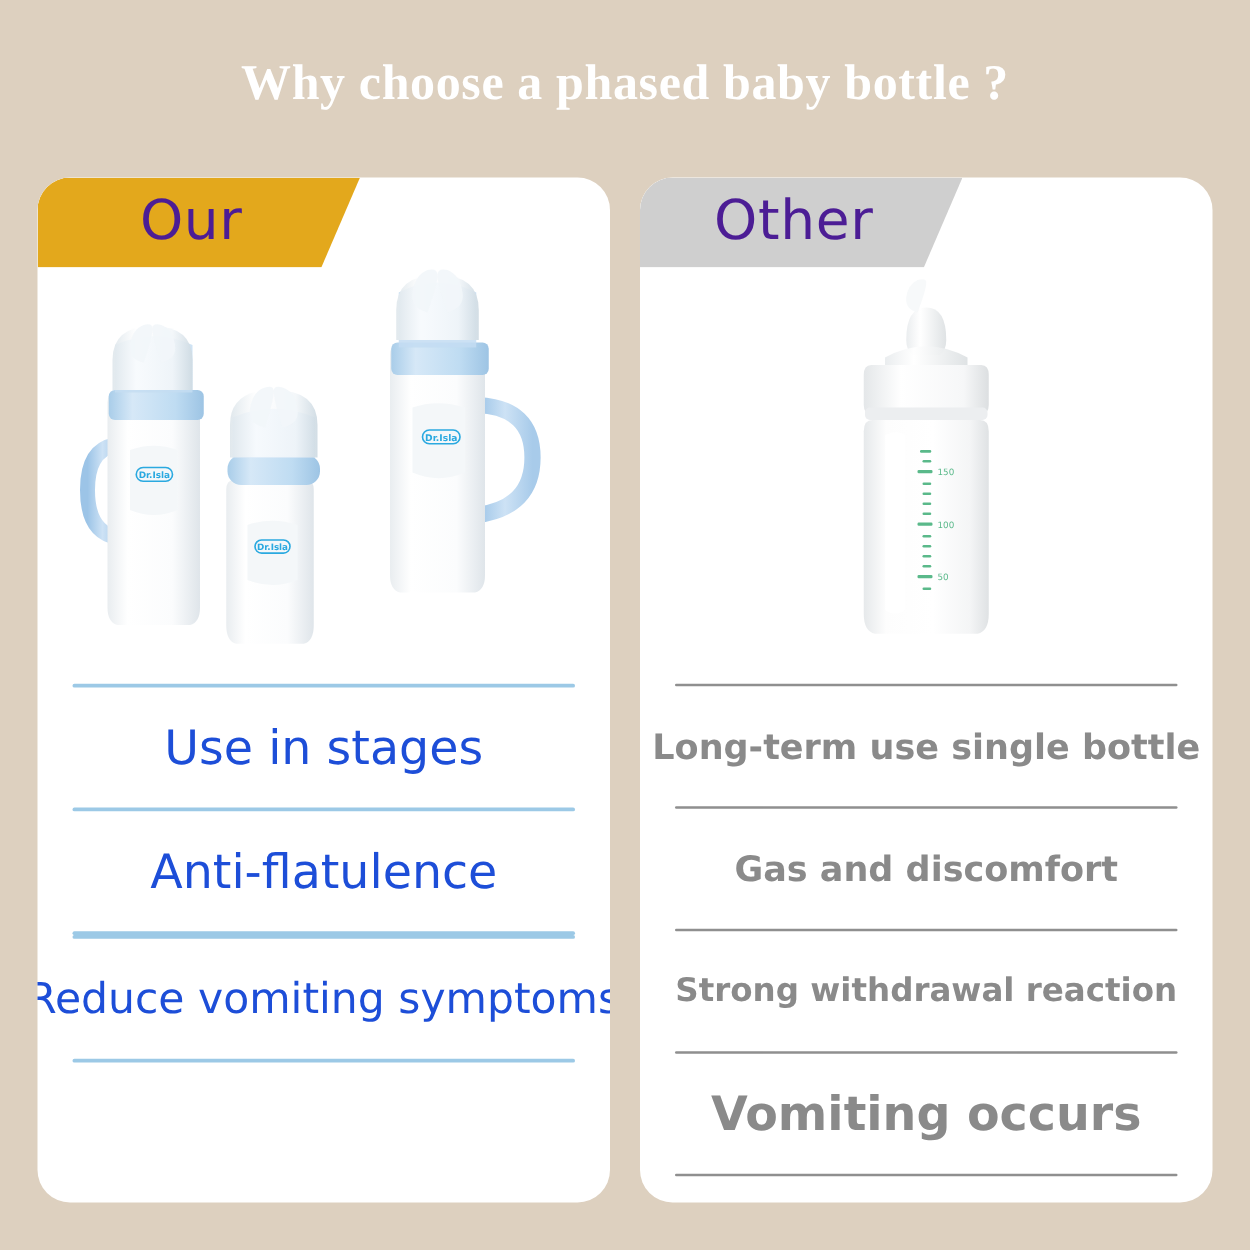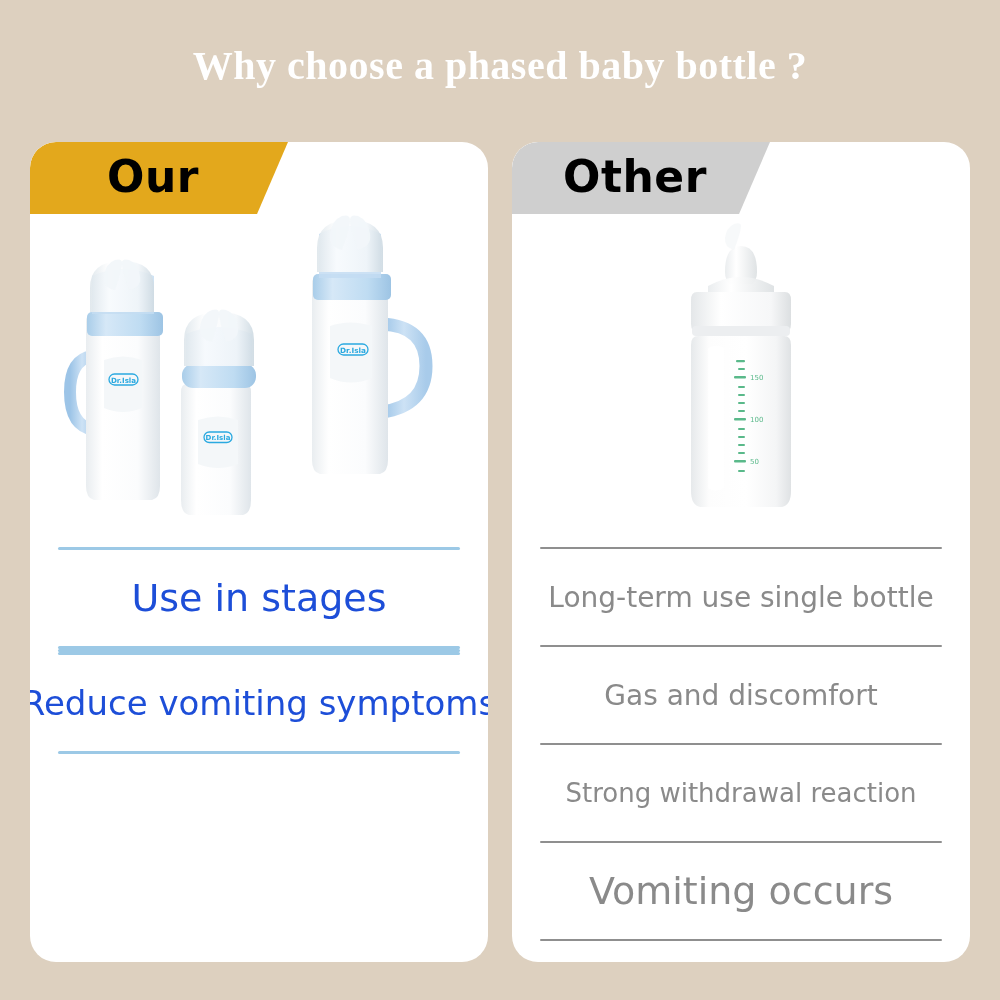--- a/index.html
+++ b/index.html
@@ -38,23 +38,23 @@
 
   
   .banner{
     position:absolute;
     top:0; left:0;
     width:258px;
     height:72px;
     display:flex;
     align-items:center;
     justify-content:center;
-    color:#000000;
+    color:#4c1d95;
     font-size:44px;
-    font-weight:700;
+    font-weight:400;
     letter-spacing:0.5px;
     font-family:"DejaVu Sans", sans-serif;
     border-top-left-radius:26px;
     -webkit-clip-path: polygon(0 0, 100% 0, 88% 100%, 0 100%);
     clip-path: polygon(0 0, 100% 0, 88% 100%, 0 100%);
   }
   .banner.gold { background:#e3a81c; }
   .banner.grey { background:#cfcfcf; }
   .banner span{ transform:translateX(-6px) translateY(-2px); }
 
@@ -80,21 +80,21 @@
   .item{
     display:flex;
     align-items:center;
     justify-content:center;
     text-align:center;
     font-family:"DejaVu Sans", sans-serif;
     font-weight:400;
     white-space:nowrap;
   }
   .item.blue{ color:#1d4ed8; }
-  .item.grey{ color:#8a8a8a; }
+  .item.grey{ color:#8a8a8a;font-weight:bold; }
 
   
   .l0{ height:96px; font-size:38px; }
   .l1{ height:96px; font-size:38px; }
   .l2{ height:96px; font-size:34px; }
   .l3{ height:96px; font-size:34px; }
 
   
   .r0{ height:96px; font-size:28px; }
   .r1{ height:96px; font-size:28px; }
@@ -200,20 +200,21 @@
         <rect x="174" y="218" width="28" height="10.5" rx="5.25" fill="none" stroke="#2aa9e0" stroke-width="1.3"></rect>
         <text x="188" y="226.2" font-size="7" fill="#2aa9e0" text-anchor="middle" font-family="DejaVu Sans, sans-serif" font-weight="bold">Dr.Isla</text>
       </g>
     </svg>
   </div>
 
   <div class="list">
     <div class="rule blue"></div>
     <div class="item blue l0">Use in stages</div>
     <div class="rule blue"></div>
+    <div class="item blue l1">Anti-flatulence</div>
     <div class="rule blue"></div>
     <div class="rule blue"></div>
     <div class="item blue l3">Reduce vomiting symptoms</div>
     <div class="rule blue"></div>
   </div>
 </div>
 
 <div class="card right">
 
   <div class="banner grey">

